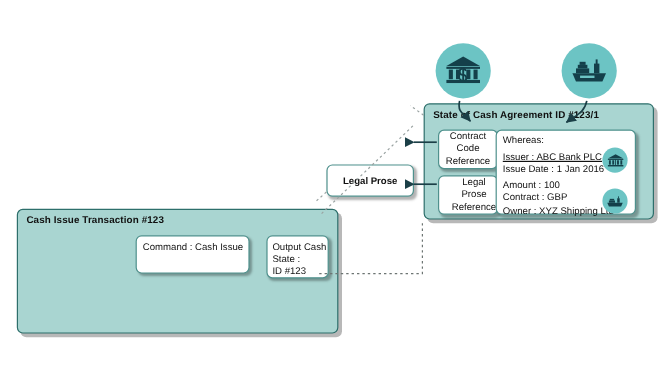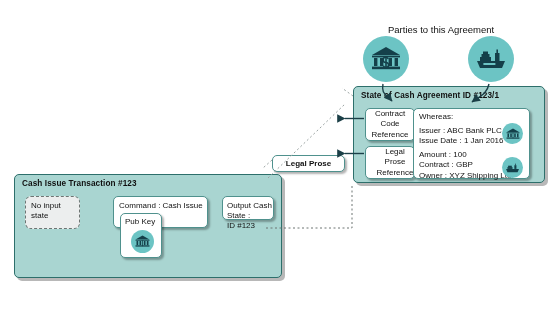--- a/index.html
+++ b/index.html
@@ -36,21 +36,20 @@
   .heading{position:absolute;font-size:9.5px;color:#111;white-space:nowrap;}
 
   svg.overlay{position:absolute;left:0;top:0;width:554px;height:313px;
               overflow:visible;pointer-events:none;}
 </style>
 </head>
 <body>
 
 <div class="canvas">
 
-  <div class="heading" style="left:388px;top:24px;">Parties to this Agreement</div>
 
   <div class="abs icon-circle" style="left:363px;top:36px;width:46px;height:46px;">
     <svg width="30" height="26" viewBox="0 0 30 26">
       <path d="M15 1 L29 9 L1 9 Z" fill="#14404a"></path>
       <rect x="1" y="9.6" width="28" height="1.8" fill="#14404a"></rect>
       <rect x="3" y="12" width="3.4" height="8" fill="#14404a"></rect>
       <rect x="9" y="12" width="3.4" height="8" fill="#14404a"></rect>
       <rect x="17.6" y="12" width="3.4" height="8" fill="#14404a"></rect>
       <rect x="23.6" y="12" width="3.4" height="8" fill="#14404a"></rect>
       <rect x="1" y="20.6" width="28" height="2.6" fill="#14404a"></rect>
@@ -83,21 +82,21 @@
 
     <div class="abs white-box center" style="left:11px;top:59px;width:50px;height:33px;
          display:flex;flex-direction:column;align-items:center;justify-content:center;padding-left:10px;">
       <div class="btxt">Legal</div>
       <div class="btxt">Prose</div>
       <div class="btxt">Reference</div>
     </div>
 
     <div class="abs white-box" style="left:59px;top:21px;width:117px;height:71px;">
       <div class="btxt abs" style="left:5px;top:3px;">Whereas:</div>
-      <div class="btxt abs" style="left:5px;top:17px;">Issuer : ABC Bank PLC</div>
+      <div class="btxt abs" style="left:5px;top:17px;text-decoration:underline;">Issuer : ABC Bank PLC</div>
       <div class="btxt abs" style="left:5px;top:27px;">Issue Date : 1 Jan 2016</div>
       <div class="btxt abs" style="left:5px;top:41px;">Amount : 100</div>
       <div class="btxt abs" style="left:5px;top:51px;">Contract : GBP</div>
       <div class="btxt abs" style="left:5px;top:62px;">Owner : XYZ Shipping Ltd</div>
 
       <div class="abs icon-circle" style="left:88px;top:14px;width:21px;height:21px;">
         <svg width="14" height="12" viewBox="0 0 30 26">
           <path d="M15 1 L29 9 L1 9 Z" fill="#14404a"></path>
           <rect x="1" y="9.6" width="28" height="1.8" fill="#14404a"></rect>
           <rect x="3" y="12" width="3.4" height="8" fill="#14404a"></rect>
@@ -114,54 +113,35 @@
           <rect x="5" y="11" width="11" height="4" fill="#14404a"></rect>
           <rect x="6.5" y="8" width="8" height="3" fill="#14404a"></rect>
           <rect x="20" y="7" width="4.5" height="8" fill="#14404a"></rect>
           <rect x="21.4" y="3.5" width="1.6" height="4" fill="#14404a"></rect>
         </svg>
       </div>
     </div>
   </div>
 
 
-  <div class="abs white-box" style="left:272px;top:155px;width:73px;height:17px;
+  <div class="abs white-box" style="left:272px;top:137px;width:73px;height:27px;
        display:flex;align-items:center;justify-content:center;">
     <span style="font-size:8px;font-weight:bold;">Legal Prose</span>
   </div>
 
   <div class="abs teal-panel" style="left:14px;top:174px;width:268px;height:104px;">
     <div class="panel-title">Cash Issue Transaction #123</div>
 
-    <div class="abs dashed-box" style="left:10px;top:21px;width:55px;height:33px;">
-      <div class="btxt abs" style="left:5px;top:4px;">No input</div>
-      <div class="btxt abs" style="left:5px;top:14px;">state</div>
-    </div>
 
     <div class="abs white-box" style="left:98px;top:21px;width:95px;height:32px;">
       <div class="btxt abs" style="left:5px;top:4px;white-space:nowrap;">Command : Cash Issue</div>
     </div>
 
-    <div class="abs white-box" style="left:105px;top:38px;width:42px;height:45px;">
-      <div class="btxt abs" style="left:4px;top:3px;">Pub Key</div>
-      <div class="abs icon-circle" style="left:10px;top:16px;width:23px;height:23px;">
-        <svg width="15" height="13" viewBox="0 0 30 26">
-          <path d="M15 1 L29 9 L1 9 Z" fill="#14404a"></path>
-          <rect x="1" y="9.6" width="28" height="1.8" fill="#14404a"></rect>
-          <rect x="3" y="12" width="3.4" height="8" fill="#14404a"></rect>
-          <rect x="9" y="12" width="3.4" height="8" fill="#14404a"></rect>
-          <rect x="17.6" y="12" width="3.4" height="8" fill="#14404a"></rect>
-          <rect x="23.6" y="12" width="3.4" height="8" fill="#14404a"></rect>
-          <rect x="1" y="20.6" width="28" height="2.6" fill="#14404a"></rect>
-          <rect x="14.2" y="10.4" width="1.6" height="12" fill="#14404a"></rect>
-        </svg>
-      </div>
-    </div>
 
-    <div class="abs white-box" style="left:207px;top:21px;width:52px;height:24px;padding-left:39px;">
+    <div class="abs white-box" style="left:207px;top:21px;width:52px;height:36px;padding-left:39px;">
       <div class="btxt abs" style="left:4px;top:4px;white-space:nowrap;">Output Cash</div>
       <div class="btxt abs" style="left:4px;top:14px;">State :</div>
       <div class="btxt abs" style="left:4px;top:24px;">ID #123</div>
     </div>
   </div>
 
 
   <svg class="overlay">
     <defs>
       <marker id="ah" markerWidth="7" markerHeight="7" refX="5.6" refY="3" orient="auto" markerUnits="strokeWidth">

